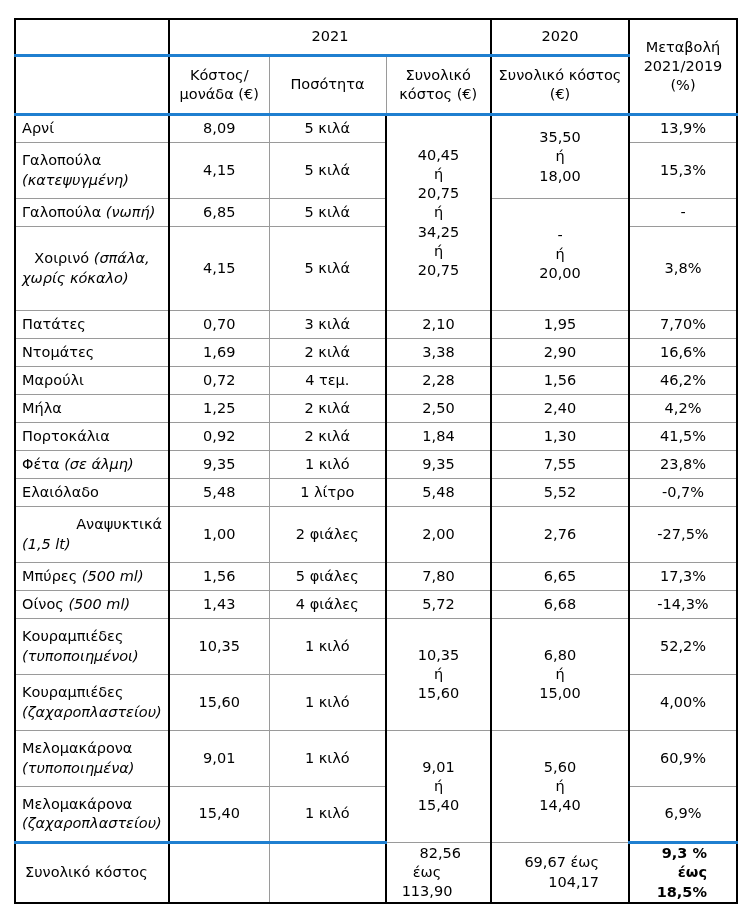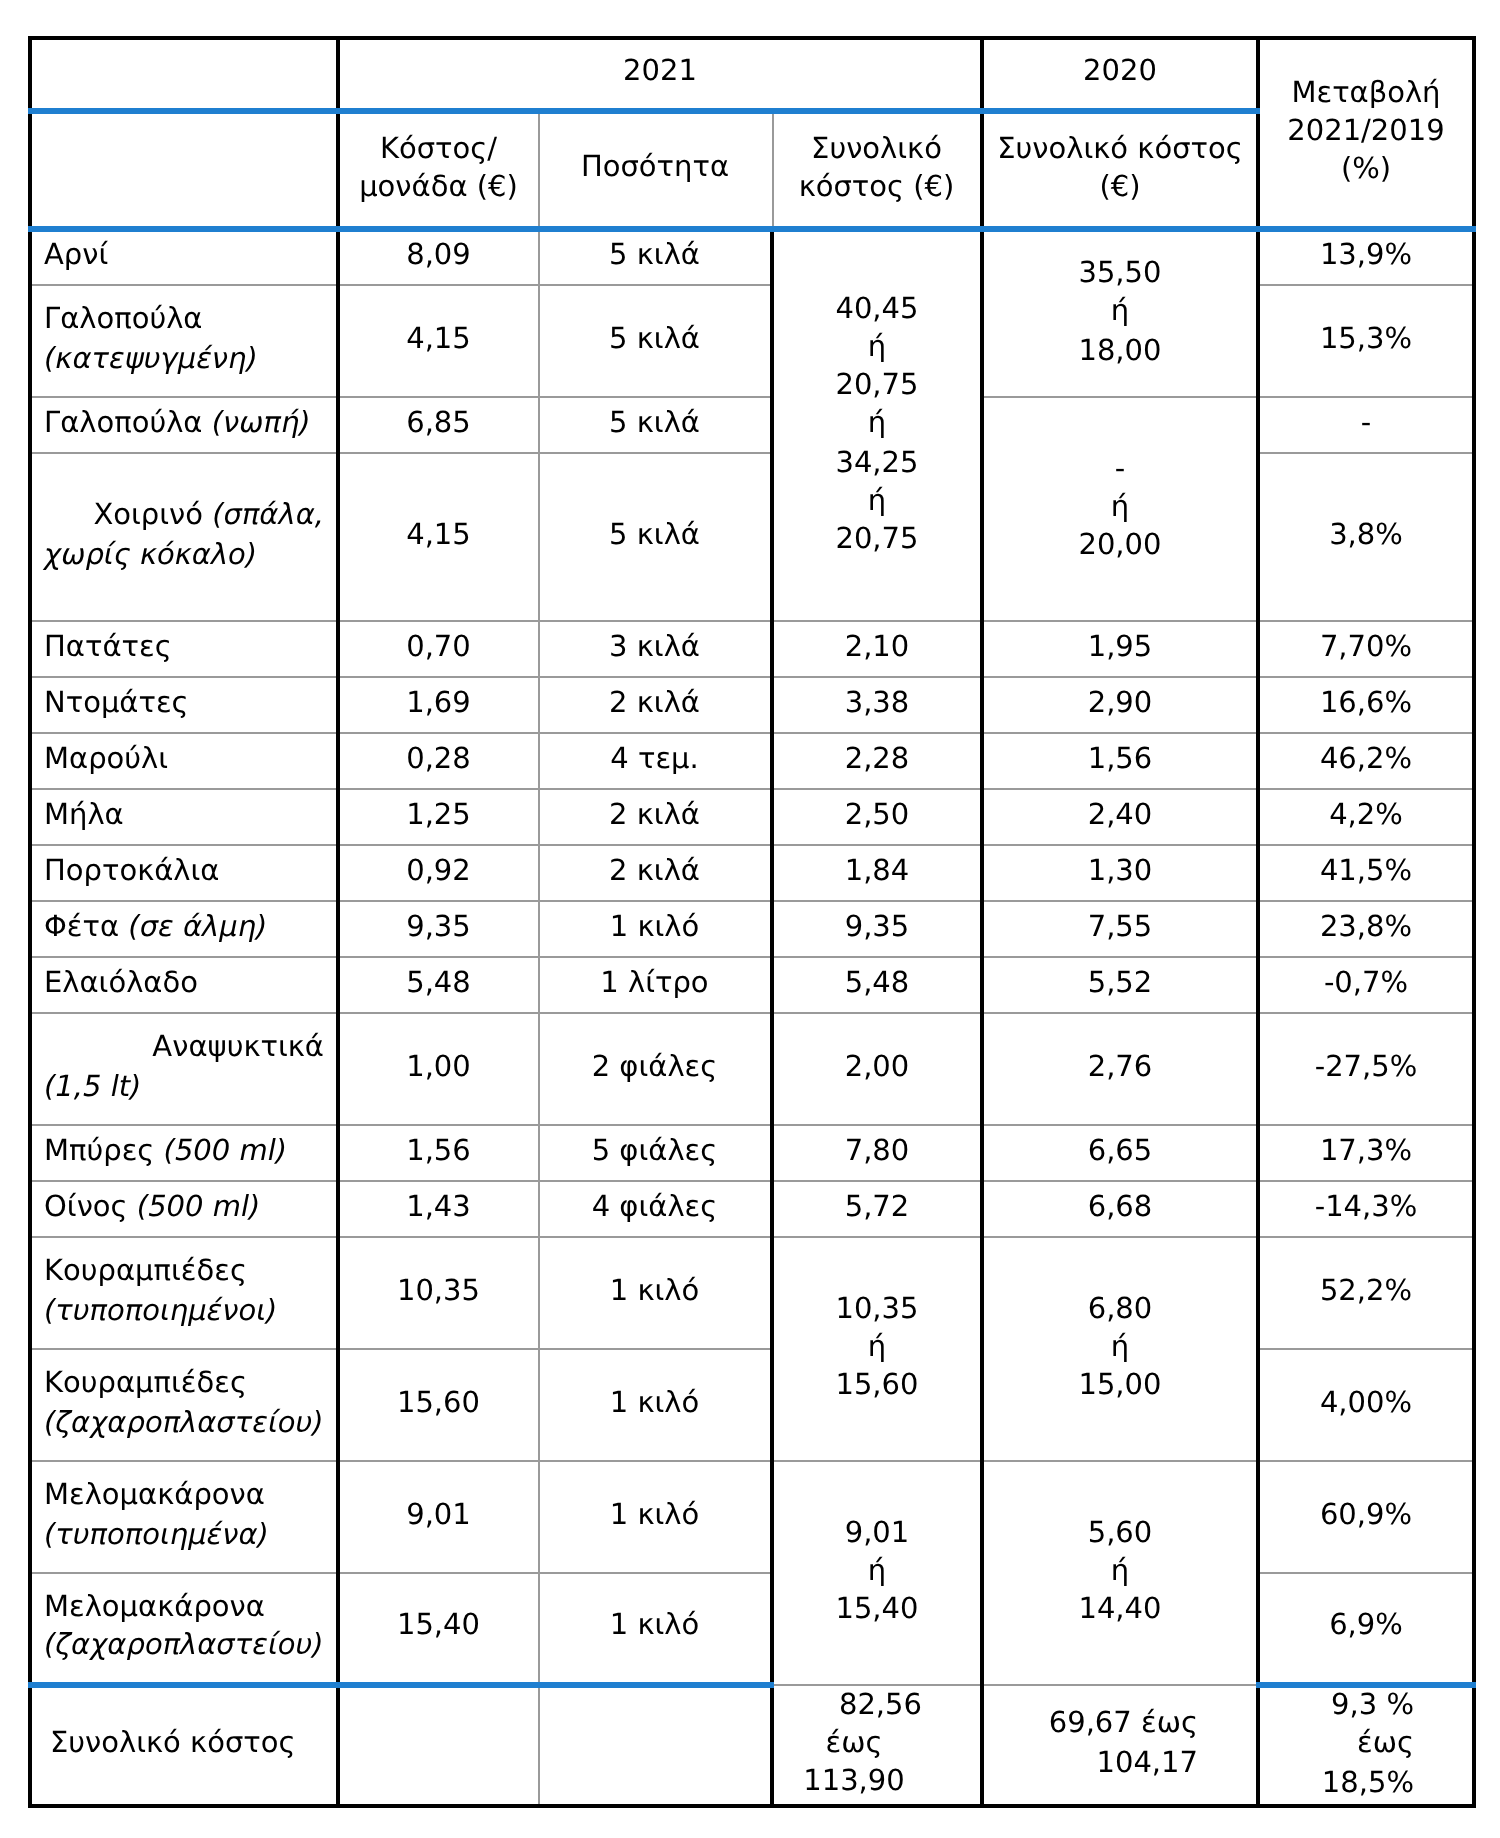--- a/index.html
+++ b/index.html
@@ -95,21 +95,21 @@
     line-height: 1.32;
   }
 
   
   .total td {
     height: 58px;
     font-size: 14.5px;
   }
   .total .lbl { text-align: left; padding-left: 9px; }
   .total .val { text-align: right; padding-right: 29px; }
-  .total .val.chg { font-weight: normal; }
+  .total .val.chg { font-weight: bold; }
 
   .nb-top { border-top: none !important; }
 </style>
 </head>
 <body>
 
 <div id="page">
   <div id="table-wrap">
     <table class="price-table">
       <colgroup>
@@ -194,21 +194,21 @@
           <td class="num vr-right vr-left" rowspan="2">
             <span class="stack">-</span>
             <span class="stack">ή</span>
             <span class="stack">20,00</span>
           </td>
           <td class="chg">-</td>
         </tr>
 
         <tr class="r-pork">
           <td class="item vr-right">
-            <span class="stack" style="text-align:right"><span>Χοιρινό</span> <i>(σπάλα,</i></span>
+            <span class="stack" style="text-align:center"><span>Χοιρινό</span> <i>(σπάλα,</i></span>
             <span class="stack par" style="text-align:left">χωρίς κόκαλο)</span>
           </td>
           <td class="num">4,15</td>
           <td class="num">5 κιλά</td>
           <td class="chg">3,8%</td>
         </tr>
 
         <tr class="r1">
           <td class="item vr-right">Πατάτες</td>
           <td class="num">0,70</td>
@@ -222,21 +222,21 @@
           <td class="item vr-right">Ντομάτες</td>
           <td class="num">1,69</td>
           <td class="num">2 κιλά</td>
           <td class="num vr-left vr-right">3,38</td>
           <td class="num vr-right">2,90</td>
           <td class="chg">16,6%</td>
         </tr>
 
         <tr class="r1">
           <td class="item vr-right">Μαρούλι</td>
-          <td class="num">0,28</td>
+          <td class="num">0,72</td>
           <td class="num">4 τεμ.</td>
           <td class="num vr-left vr-right">2,28</td>
           <td class="num vr-right">1,56</td>
           <td class="chg">46,2%</td>
         </tr>
 
         <tr class="r1">
           <td class="item vr-right">Μήλα</td>
           <td class="num">1,25</td>
           <td class="num">2 κιλά</td>

